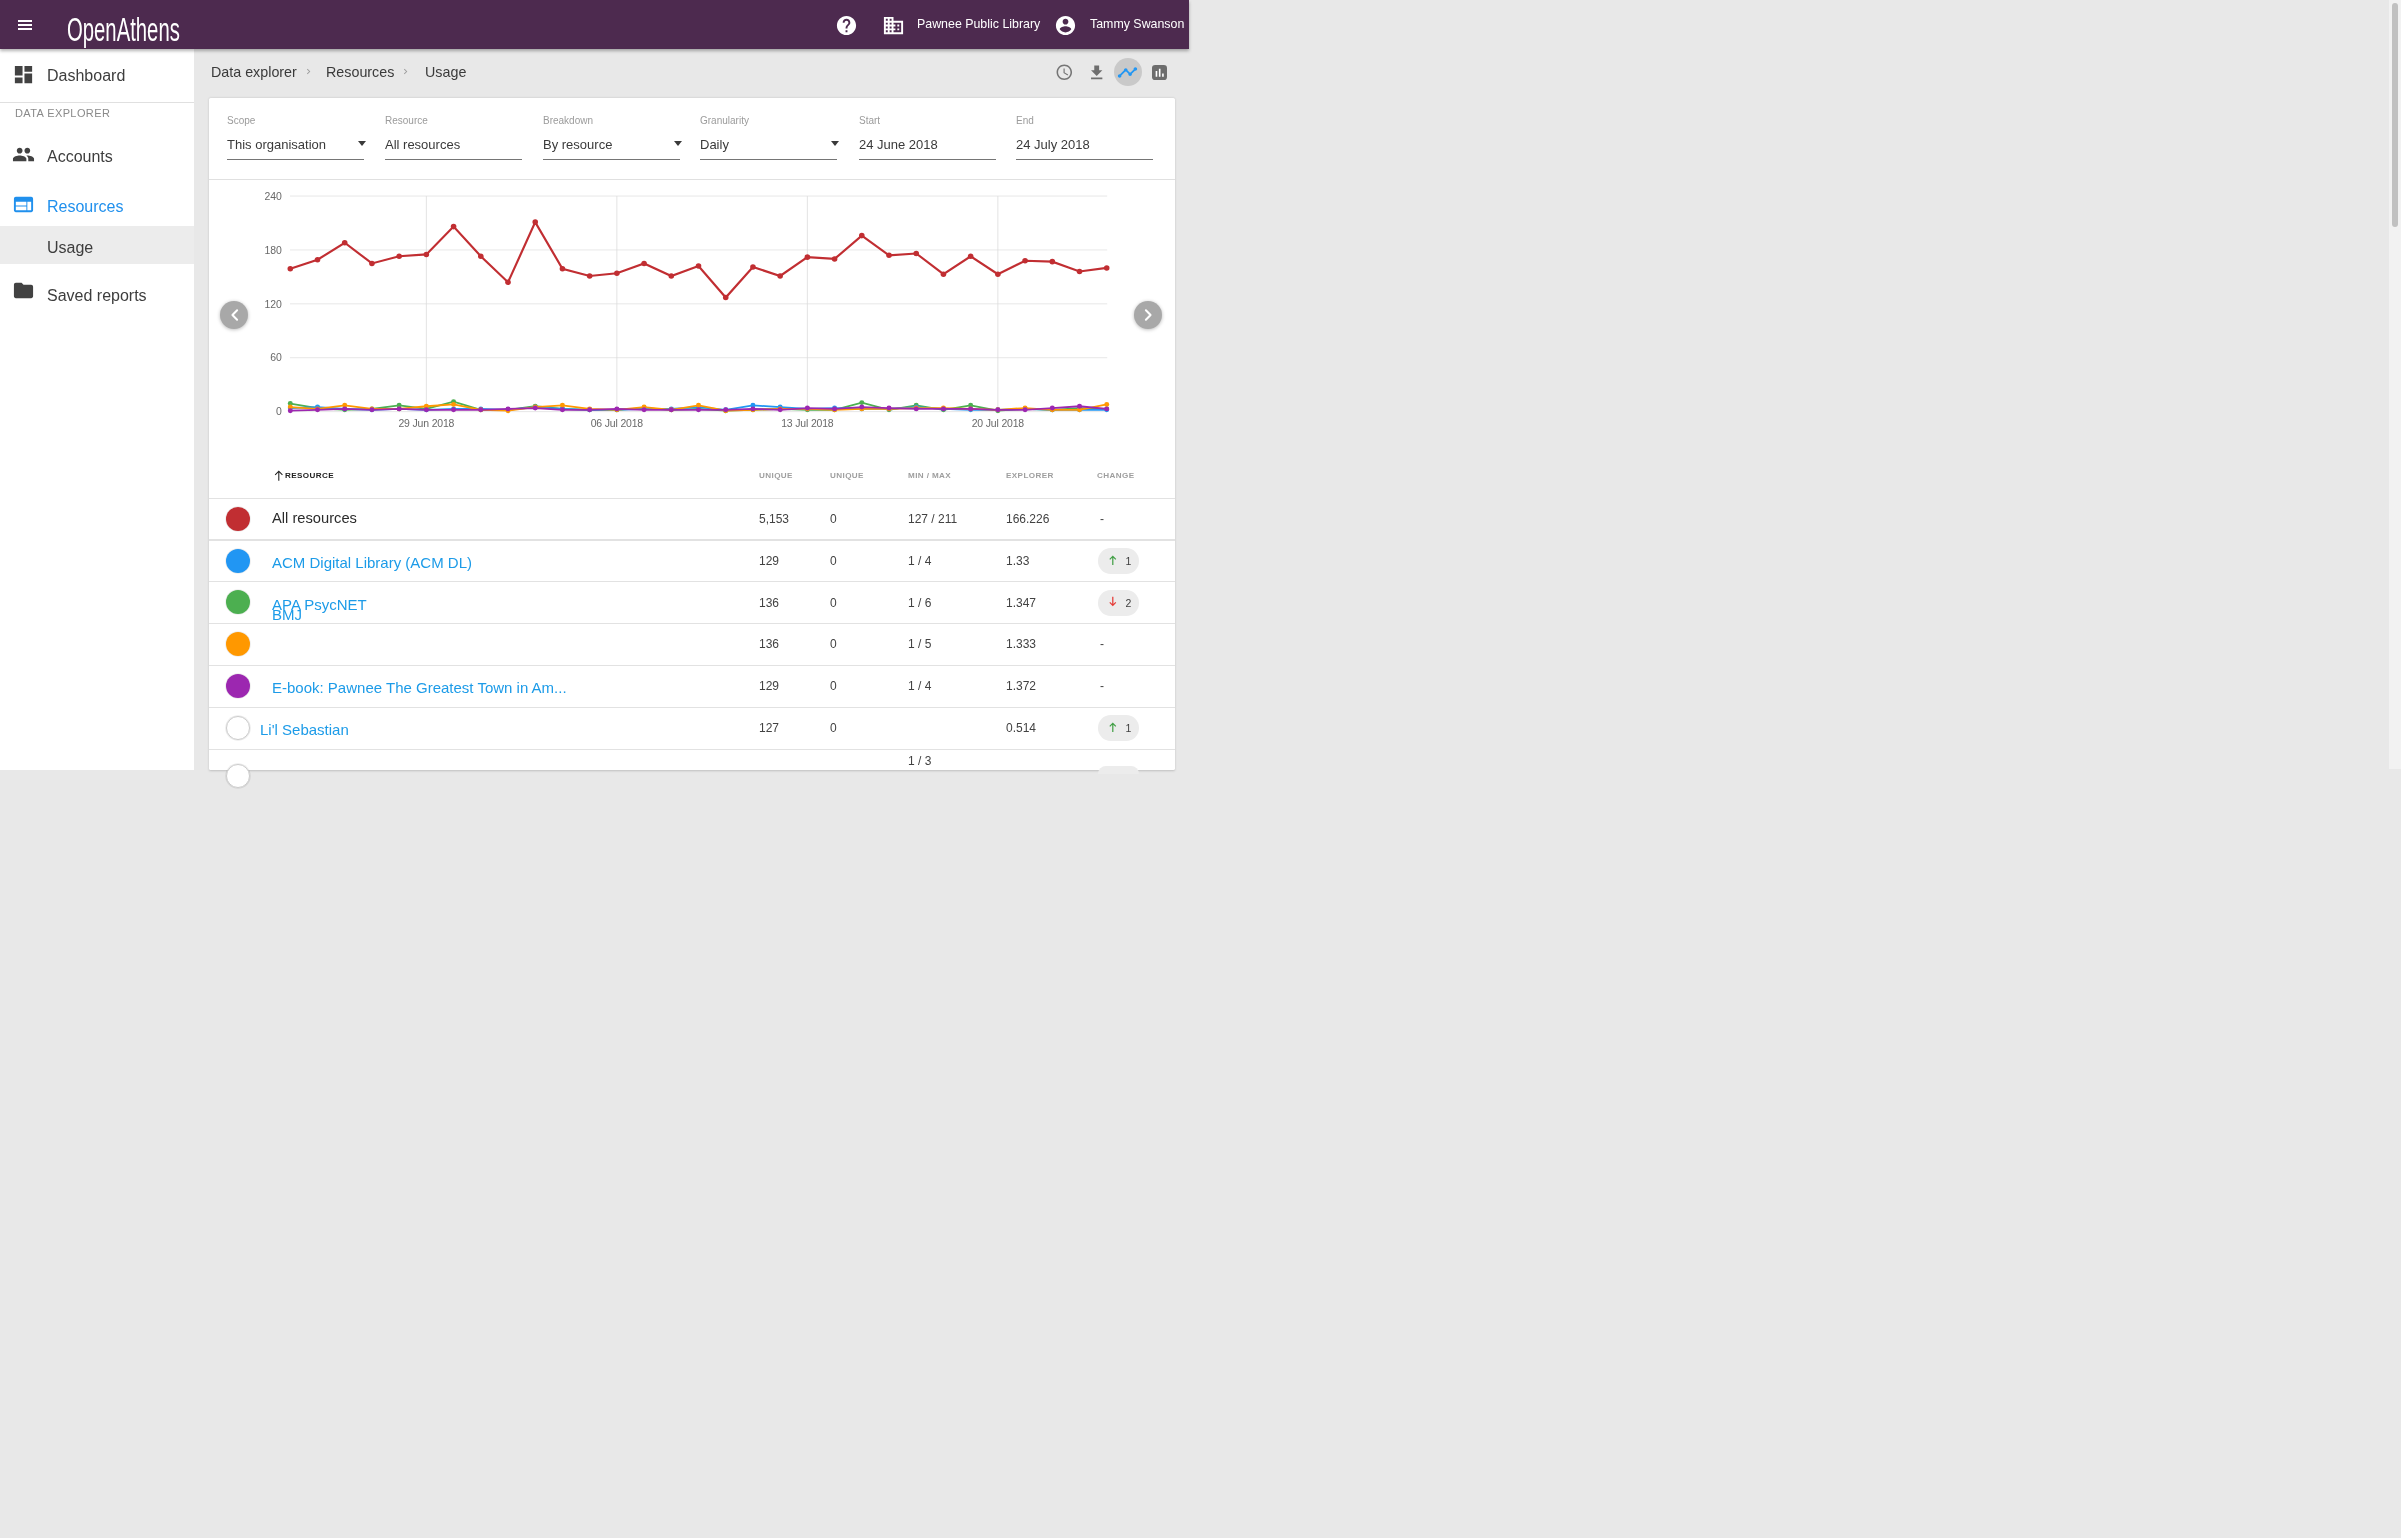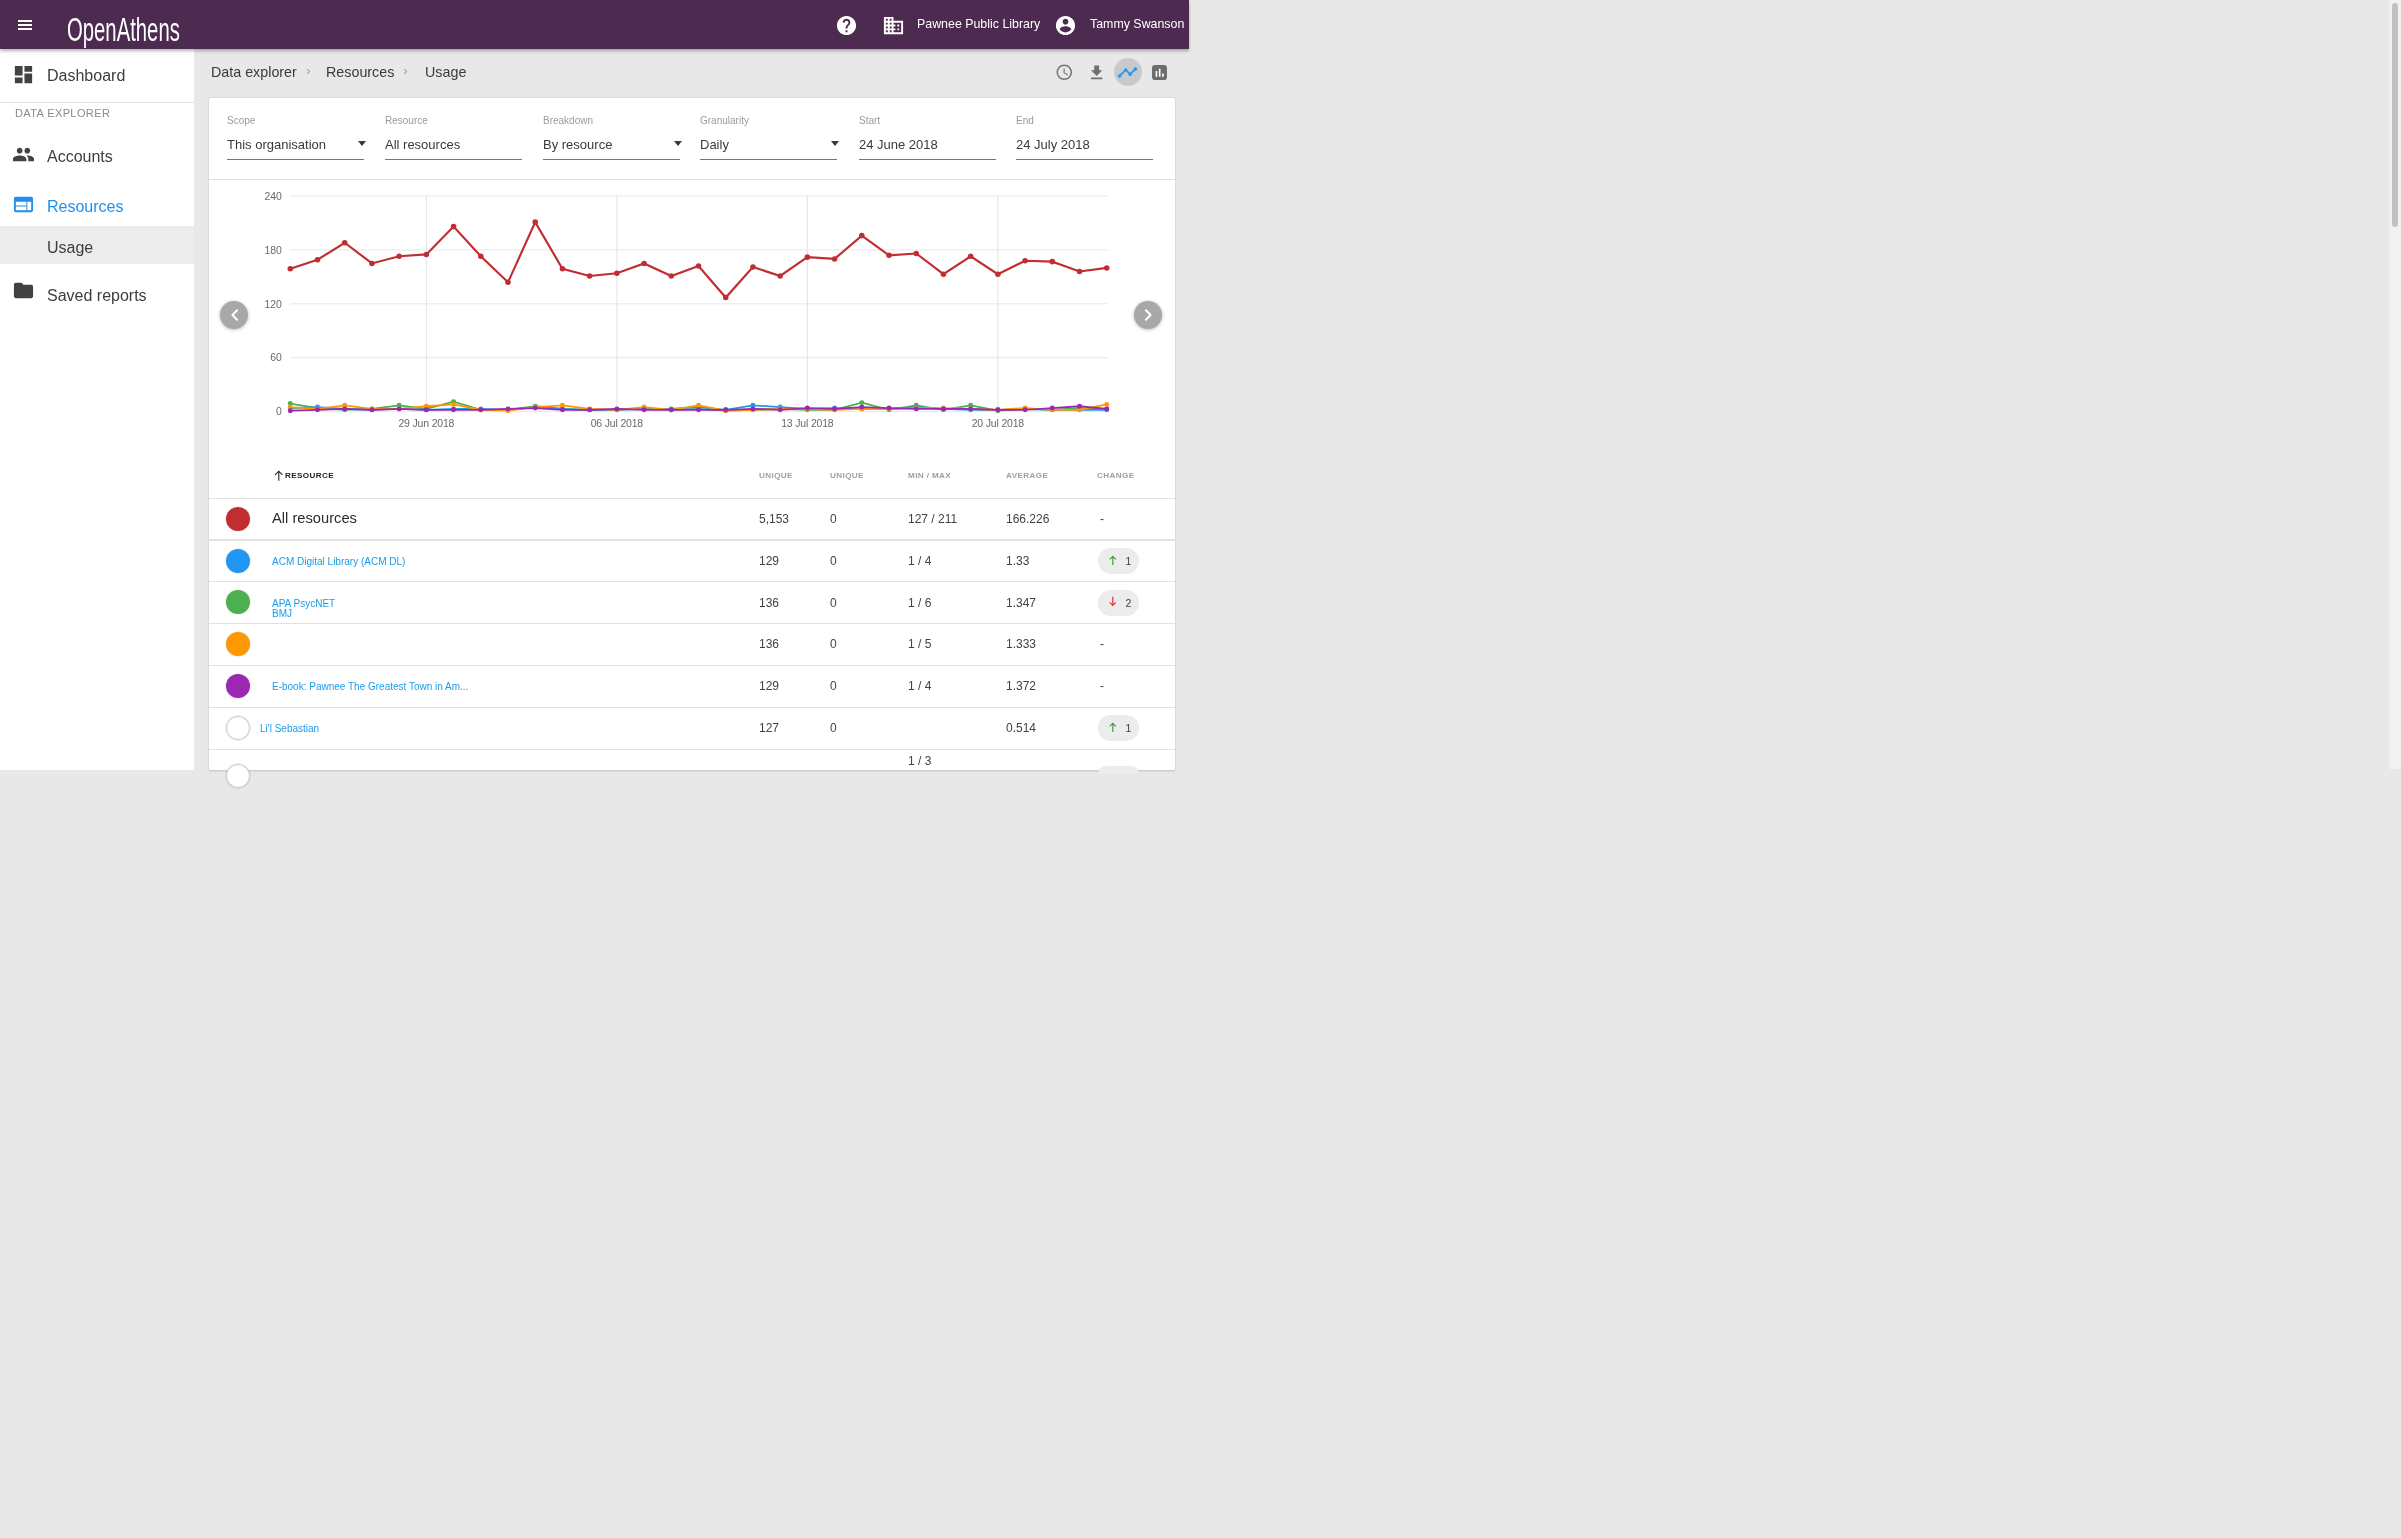--- a/index.html
+++ b/index.html
@@ -17,21 +17,21 @@
 
 #card{position:absolute;left:209px;top:98px;width:966px;height:672px;background:#fff;border-radius:1.6px;box-shadow:0 0.8px 2.3px rgba(0,0,0,.18);z-index:5;}
 .flabel{position:absolute;top:115px;font-size:10px;color:#9b9b9b;}
 .fval{position:absolute;top:137px;font-size:13px;color:#3a3a3a;white-space:nowrap;}
 .funder{position:absolute;top:159px;width:137px;height:0.8px;background:#757575;}
 .farrow{position:absolute;top:141px;width:0;height:0;border-left:4.3px solid transparent;border-right:4.3px solid transparent;border-top:5.4px solid #3a3a3a;}
 
 .th{position:absolute;font-size:8.1px;font-weight:bold;color:#9e9e9e;letter-spacing:0.4px;}
 .sep{position:absolute;left:209px;width:966px;height:0.8px;background:#e2e2e2;}
 .cell{position:absolute;font-size:12px;color:#424242;white-space:nowrap;}
-.link{color:#1c9be8;font-size:10px;}
+.link{color:#1c9be8;font-size:15px;}
 .sw{position:absolute;border-radius:50%;width:24px;height:24px;left:226px;box-shadow:0 0 0 0.8px rgba(0,0,0,.08);}
 .pill{position:absolute;left:1098px;width:41px;height:25.6px;border-radius:12.8px;background:#ececec;font-size:10.5px;color:#3d3d3d;}
 .pill span.num{position:absolute;left:27.5px;top:6.6px;}
 .pill svg{position:absolute;left:9.3px;top:6.2px;}
 
 #sbtrack{position:absolute;right:0;top:0;width:11.6px;height:769px;background:#f2f2f2;z-index:30;}
 #sbthumb{position:absolute;left:2.7px;top:3.1px;width:6.2px;height:224px;background:#c1c1c1;border-radius:3.1px;}
 </style></head>
 <body>
 <div id="appbar">
@@ -308,21 +308,21 @@
 <svg class="abs" style="left:1134px;top:301px;z-index:9" width="28" height="28" viewBox="0 0 36 36">
     <path d="M15.3 12 21.3 18 15.3 24" fill="none" stroke="#fff" stroke-width="2.6" stroke-linecap="round" stroke-linejoin="round"></path>
   </svg>
 <svg class="abs" style="left:273px;top:470px;z-index:8" width="11.6" height="11.6" viewBox="0 0 15 15">
     <path d="M7.5 13.8V1.8M2.8 6.2 7.5 1.5l4.7 4.7" fill="none" stroke="#212121" stroke-width="1.4"></path>
   </svg>
 <div class="th" style="left:285px;top:471px;color:#212121;z-index:8">RESOURCE</div>
 <div class="th" style="left:759px;top:471px;z-index:8">UNIQUE</div>
 <div class="th" style="left:830px;top:471px;z-index:8">UNIQUE</div>
 <div class="th" style="left:908px;top:471px;z-index:8">MIN / MAX</div>
-<div class="th" style="left:1006px;top:471px;z-index:8">AVERAGE</div>
+<div class="th" style="left:1006px;top:471px;z-index:8">EXPLORER</div>
 <div class="th" style="left:1097px;top:471px;z-index:8">CHANGE</div>
 <div class="sep" style="top:498px;z-index:8;height:0.8px"></div>
 <div class="sep" style="top:539px;z-index:8;height:1.9px"></div>
 <div class="sep" style="top:581px;z-index:8;height:0.8px"></div>
 <div class="sep" style="top:623px;z-index:8;height:0.8px"></div>
 <div class="sep" style="top:665px;z-index:8;height:0.8px"></div>
 <div class="sep" style="top:707px;z-index:8;height:0.8px"></div>
 <div class="sep" style="top:749px;z-index:8;height:0.8px"></div>
 <div class="sw" style="top:507px;background:#c12e32;z-index:8"></div>
 <div class="cell" style="left:272px;top:510px;z-index:8"><span style="font-size:14.7px;color:#2b2b2b">All resources</span></div>

